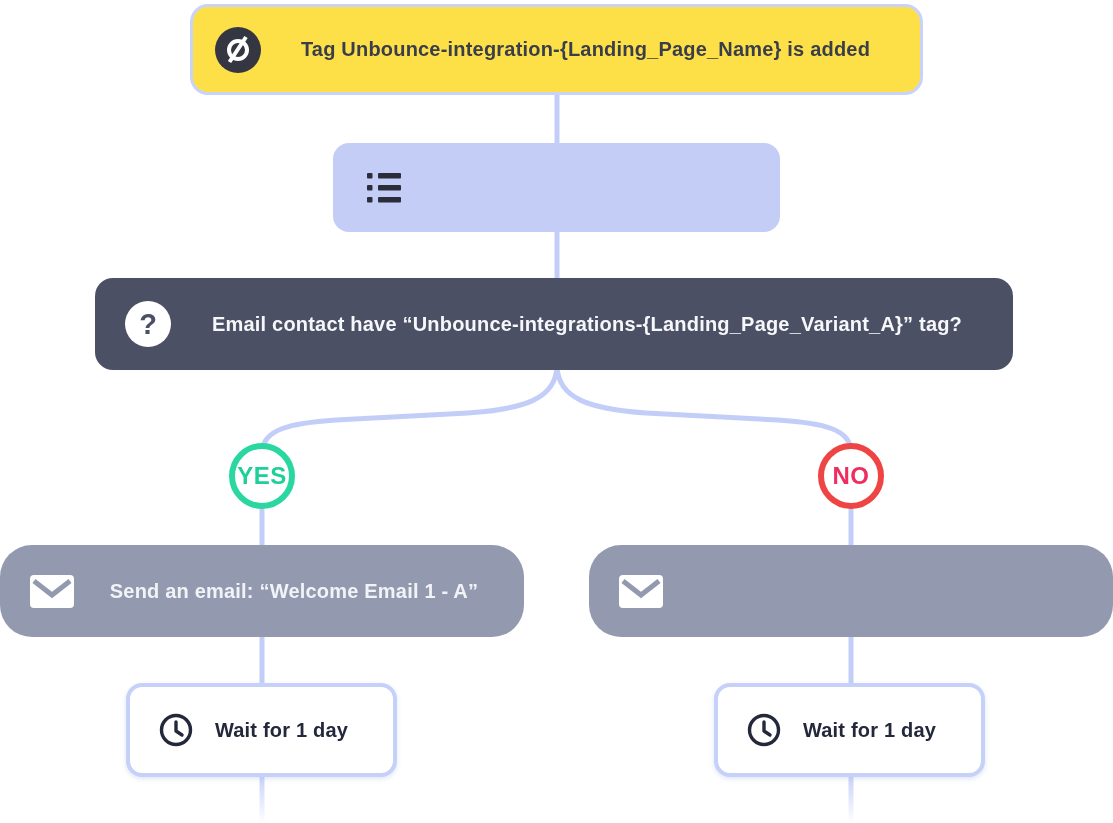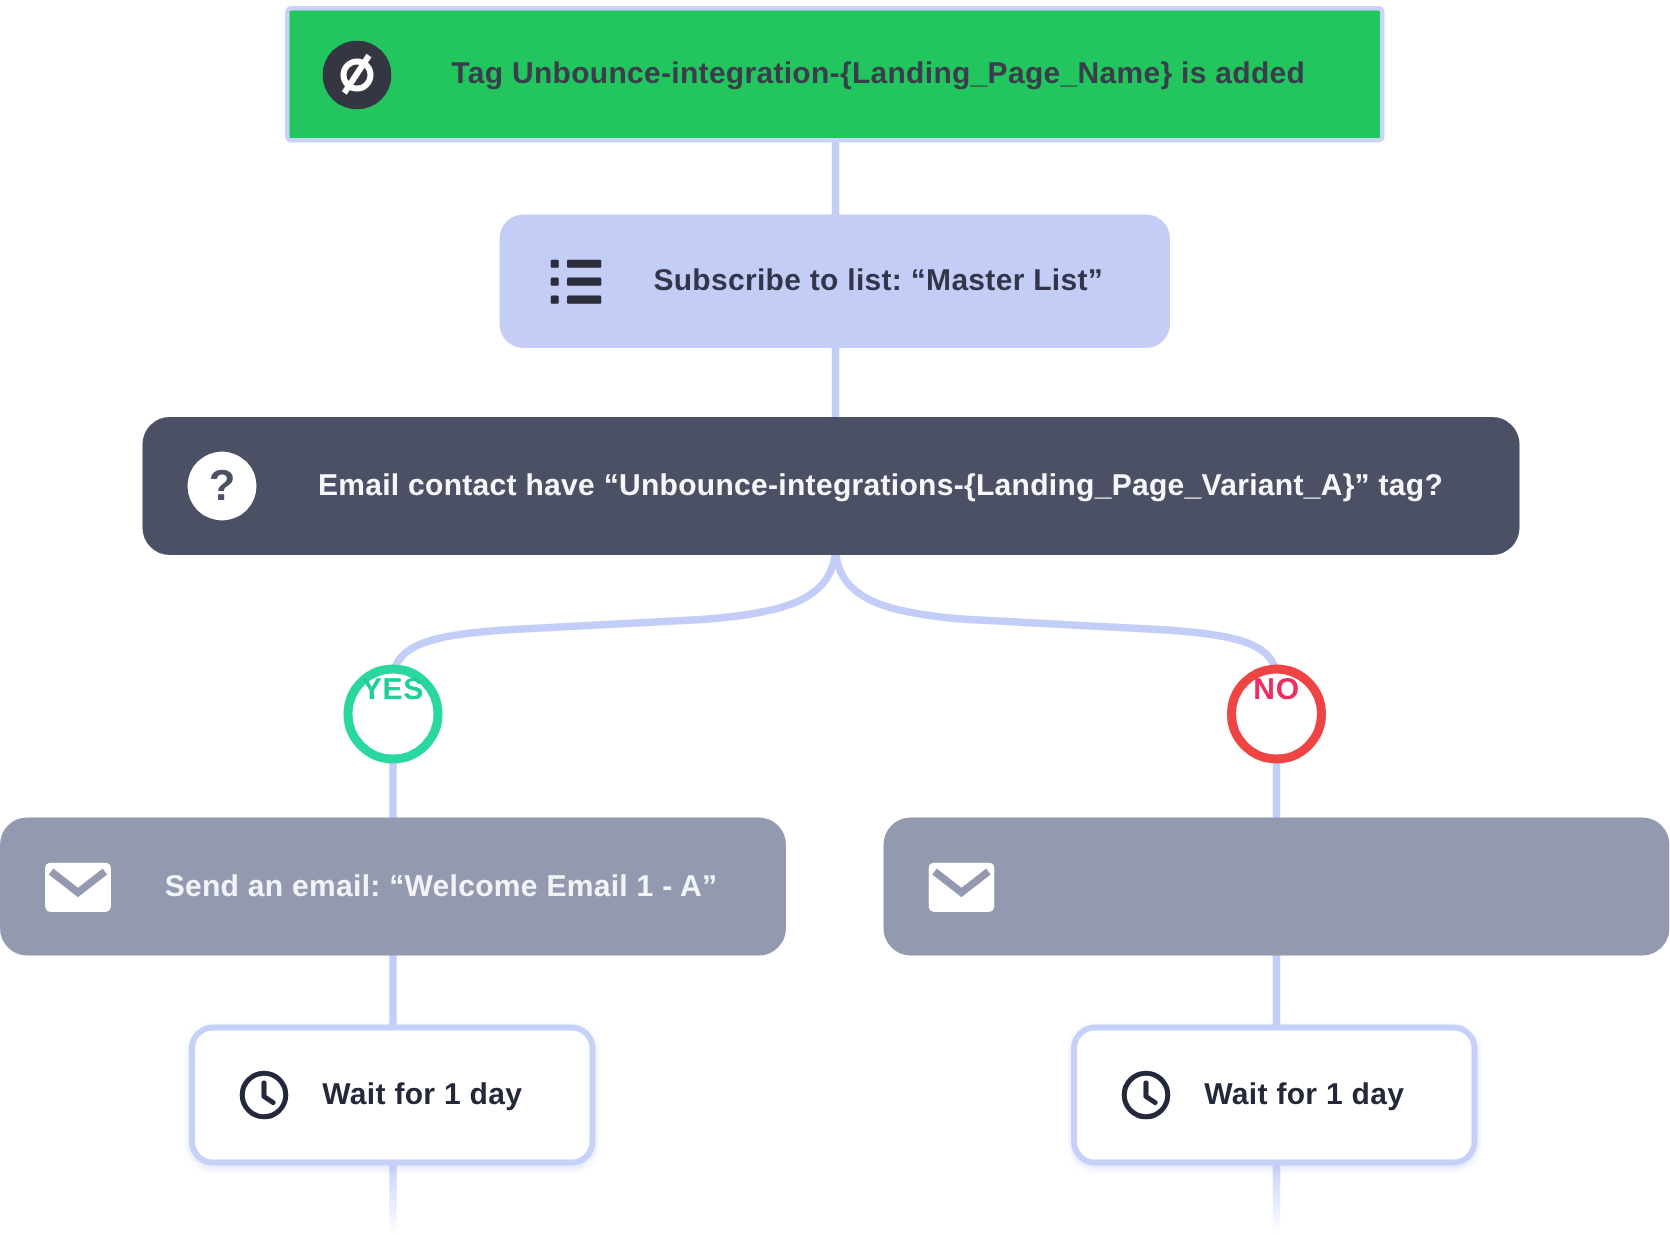--- a/index.html
+++ b/index.html
@@ -13,21 +13,21 @@
     position:absolute;z-index:1;box-sizing:border-box;
     display:flex;align-items:center;border-radius:18px;
   }
   .node .icon{flex:0 0 auto;display:flex;align-items:center;justify-content:center;}
   .node .label{
     flex:1 1 auto;text-align:center;font-weight:700;font-size:20px;
     letter-spacing:.2px;line-height:1.25;padding-right:10px;
   }
   .trigger{
     left:190px;top:4px;width:733px;height:91px;
-    background:#22c55e;border:3px solid #c9d3fa;border-radius:4px;
+    background:#fde047;border:3px solid #c9d3fa;border-radius:18px;
   }
   .trigger .icon{margin-left:22px;}
   .trigger .label{color:#3a3e4a;}
   .subscribe{
     left:333px;top:143px;width:447px;height:89px;
     background:#c3cdf6;border-radius:16px;
   }
   .subscribe .icon{margin-left:34px;}
   .subscribe .label{color:#33364a;}
   .condition{
@@ -37,27 +37,27 @@
   .condition .icon{margin-left:30px;}
   .condition .label{color:#f6f7fa;}
   .qcircle{
     width:46px;height:46px;border-radius:50%;background:#ffffff;
     display:flex;align-items:center;justify-content:center;
     color:#4b5064;font-weight:800;font-size:29px;line-height:1;
   }
   .badge{
     position:absolute;z-index:2;box-sizing:border-box;
     width:66px;height:66px;border-radius:50%;background:#ffffff;
-    display:flex;align-items:flex-start;justify-content:center;
-    font-weight:700;font-size:20px;letter-spacing:.5px;
+    display:flex;align-items:center;justify-content:center;
+    font-weight:700;font-size:24px;letter-spacing:.5px;
   }
   .badge.yes{left:229px;top:443px;border:6px solid #2bd7a1;color:#1fcf9a;}
   .badge.no{left:818px;top:443px;border:6px solid #ef4444;color:#ee2e61;}
   .email{
-    top:545px;width:524px;height:92px;background:#939ab0;border-radius:18px;
+    top:545px;width:524px;height:92px;background:#939ab0;border-radius:32px;
   }
   .email.a{left:0;}
   .email.b{left:589px;}
   .email .icon{margin-left:30px;}
   .email .label{color:#f2f3f7;}
   .wait{
     top:683px;width:271px;height:94px;background:#ffffff;
     border:4px solid #c6d1fa;border-radius:16px;
     box-shadow:0 2px 5px rgba(170,182,228,.35);
   }
@@ -107,21 +107,20 @@
       <g fill="#2b2e3a">
         <rect x="0" y="0" width="5.5" height="5.5" rx="1"></rect>
         <rect x="11" y="0" width="23" height="5.5" rx="1"></rect>
         <rect x="0" y="12" width="5.5" height="5.5" rx="1"></rect>
         <rect x="11" y="12" width="23" height="5.5" rx="1"></rect>
         <rect x="0" y="24" width="5.5" height="5.5" rx="1"></rect>
         <rect x="11" y="24" width="23" height="5.5" rx="1"></rect>
       </g>
     </svg>
   </span>
-  <span class="label">Subscribe to list: “Master List”</span>
 </div>
 
 <div class="node condition">
   <span class="icon">
     <span class="qcircle">?</span>
   </span>
   <span class="label">Email contact have “Unbounce-integrations-{Landing_Page_Variant_A}” tag?</span>
 </div>
 
 <div class="badge yes">

